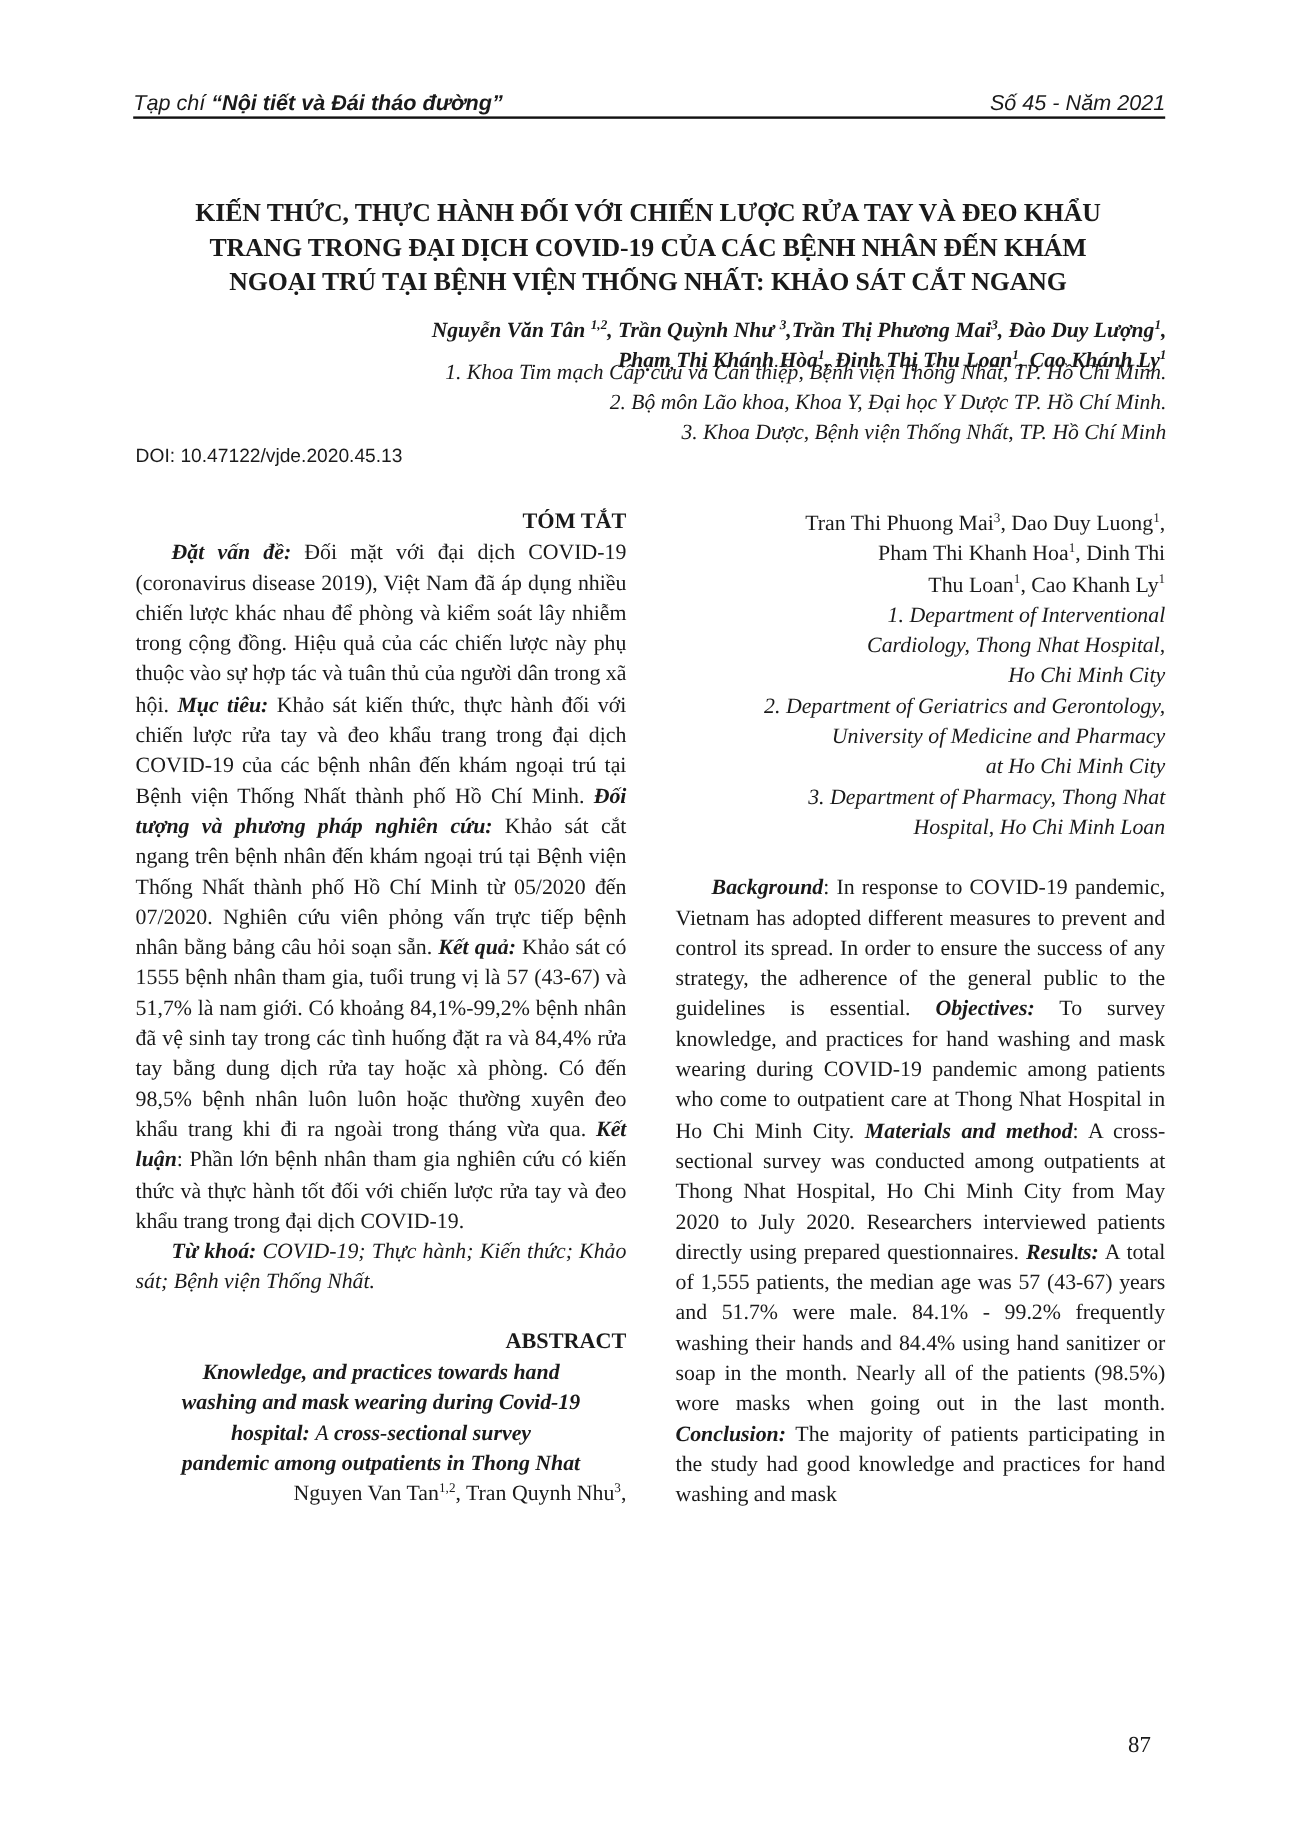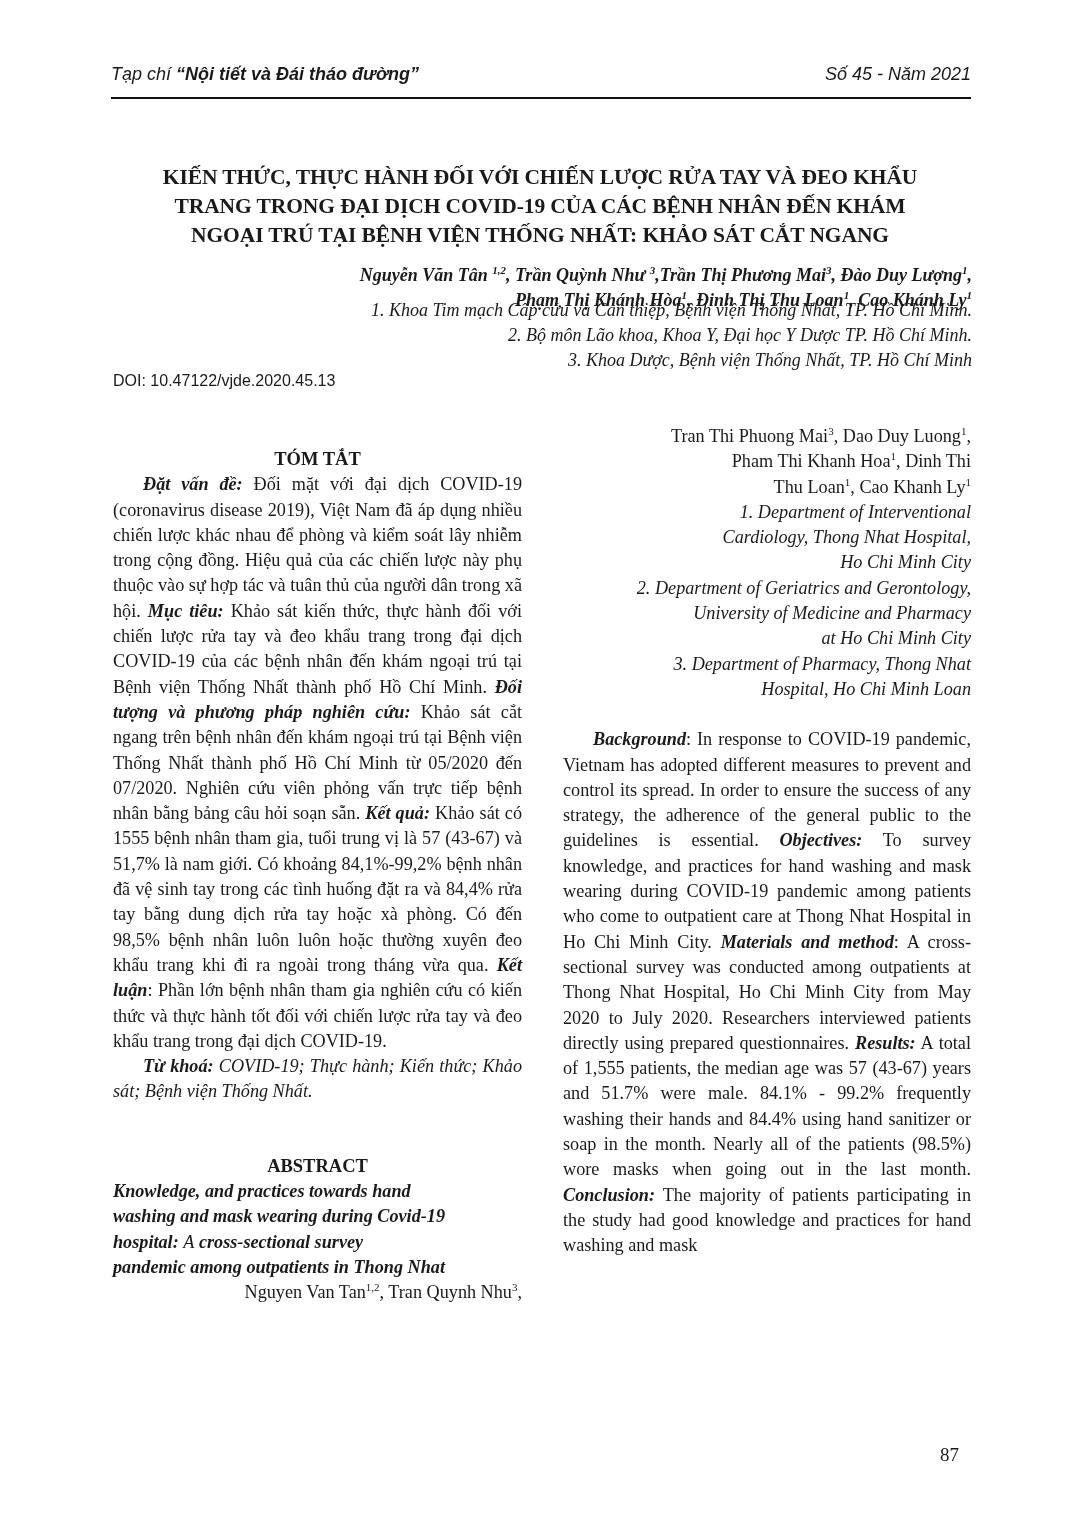--- a/index.html
+++ b/index.html
@@ -1,21 +1,21 @@
 <!DOCTYPE html>
 <html><head>
 <meta charset="utf-8">
 <style>
   html, body { margin: 0; padding: 0; background: #ffffff; }
   body { width: 1090px; height: 1528px; position: relative; overflow: hidden; color: #1a1a1a; }
   .header {
-    position: absolute; left: 111px; top: 64px; width: 860px;
+    position: absolute; left: 111px; top: 76px; width: 860px;
     display: flex; justify-content: space-between; align-items: baseline;
     font-family: "Liberation Sans", sans-serif; font-size: 18px; font-style: italic;
-    padding-bottom: 12px; border-bottom: 2px solid #111;
+    padding-bottom: 0; border-bottom: 2px solid #111;
   }
   .header b { font-weight: bold; }
   .title {
     position: absolute; left: 100px; top: 163px; width: 880px;
     font-family: "Liberation Serif", serif; font-weight: bold; font-size: 21.5px;
     text-align: center; line-height: 29px; letter-spacing: -0.1px;
   }
   .authors {
     position: absolute; right: 118px; top: 251px; width: 800px;
     font-family: "Liberation Serif", serif; font-style: italic; font-weight: bold;
@@ -29,27 +29,27 @@
   .doi {
     position: absolute; left: 113px; top: 372px;
     font-family: "Liberation Sans", sans-serif; font-size: 16px;
   }
   .col {
     position: absolute; font-family: "Liberation Serif", serif; font-size: 18.2px;
     line-height: 25.3px; text-align: justify;
   }
   .col-left { left: 113px; top: 423px; width: 409px; }
   .col-right { left: 563px; top: 424px; width: 408px; }
-  .sec-head { text-align: center; font-weight: bold; font-size: 18.5px; margin-top: 24px; }
+  .sec-head { text-align: right; font-weight: bold; font-size: 18.5px; }
   .indent { text-indent: 30px; }
   .p { margin: 0; }
   .bi { font-weight: bold; font-style: italic; }
   .it { font-style: italic; }
   .right { text-align: right; }
-  .center { }
+  .center { text-align: center; }
   sup { font-size: 11px; line-height: 0; }
   .abstract-gap { height: 25px; }
   .gap-right { height: 25px; }
   .pagenum {
     position: absolute; left: 940px; top: 1444px;
     font-family: "Liberation Serif", serif; font-size: 19px;
   }
 </style>
 </head>
 <body>

